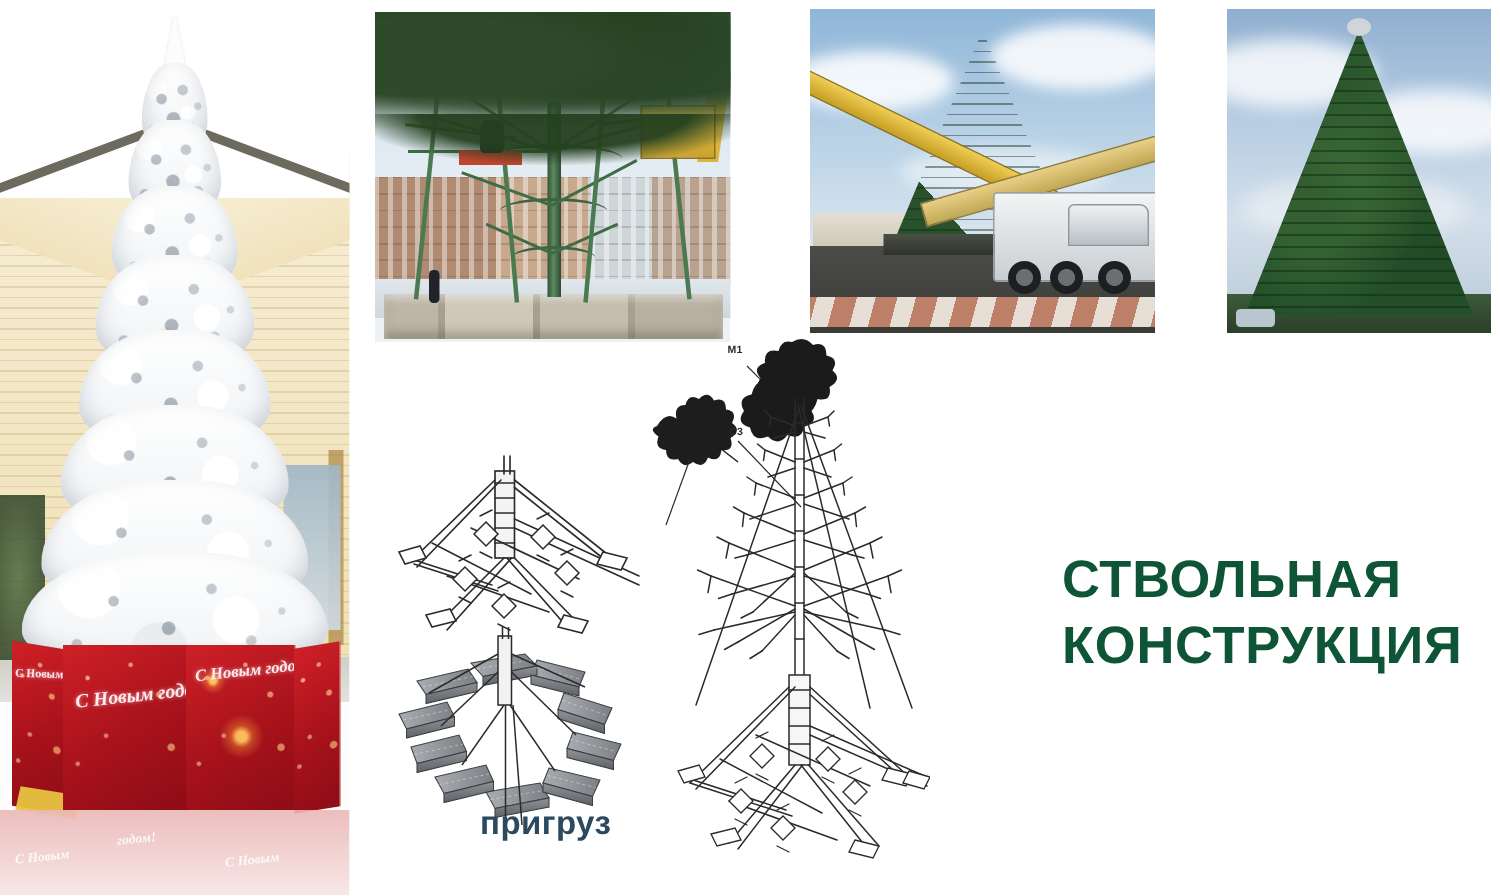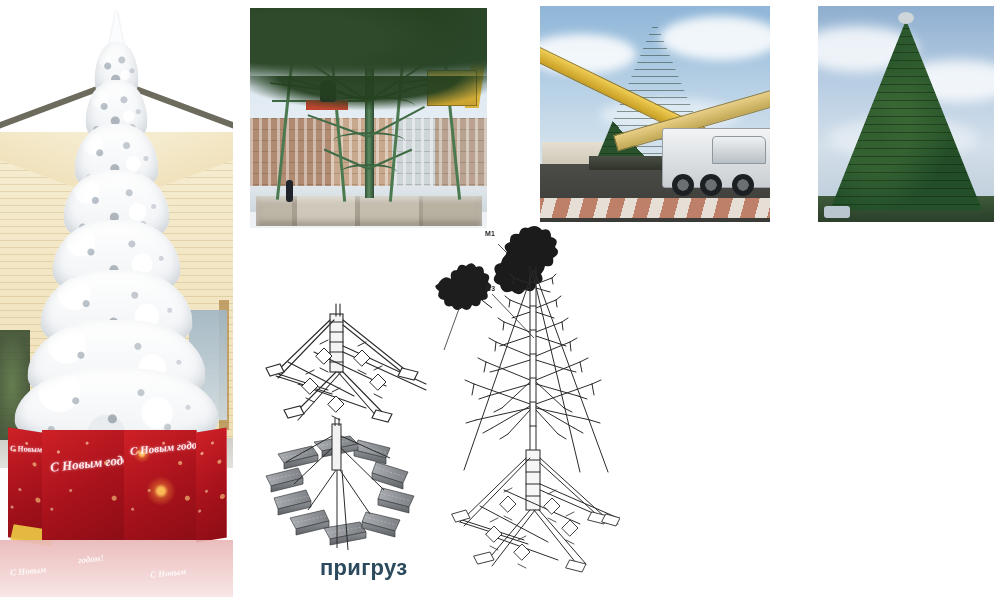--- a/index.html
+++ b/index.html
@@ -191,21 +191,21 @@
     background:#b9c6cf;}
 
   
   .diagram{position:absolute;}
   #dia-base{left:258px;top:300px;width:170px;height:128px;}
   #dia-ballast{left:258px;top:418px;width:168px;height:135px;}
   #dia-tree{left:430px;top:222px;width:190px;height:368px;}
   .diagram svg{display:block;width:100%;height:100%;}
 
   
-  #label-prigruz{position:absolute;left:320px;top:555px;
+  #label-prigruz{position:absolute;left:320px;top:536px;
     font-size:22px;font-weight:bold;color:#2b4a5e;letter-spacing:.3px;}
   #title-block{position:absolute;left:708px;top:368px;width:280px;
     color:#0e5437;font-weight:bold;line-height:1.06;letter-spacing:.5px;}
   #title-line1{font-size:35px;display:block;}
   #title-line2{font-size:35px;display:block;margin-top:7px;}
   .mini-label{position:absolute;font-size:7px;color:#2a2a2a;font-weight:bold;
     letter-spacing:.2px;}
 </style>
 </head>
 <body>
@@ -610,14 +610,18 @@
         </g>
       </g>
     </svg>
   </div>
 
   <div class="mini-label" style="left:485px;top:230px;">M1</div>
   <div class="mini-label" style="left:486px;top:285px;">C3</div>
 
   <div id="label-prigruz">пригруз</div>
 
+  <div id="title-block">
+    <span id="title-line1">СТВОЛЬНАЯ</span>
+    <span id="title-line2">КОНСТРУКЦИЯ</span>
+  </div>
 
 </div>
 
 </body></html>

